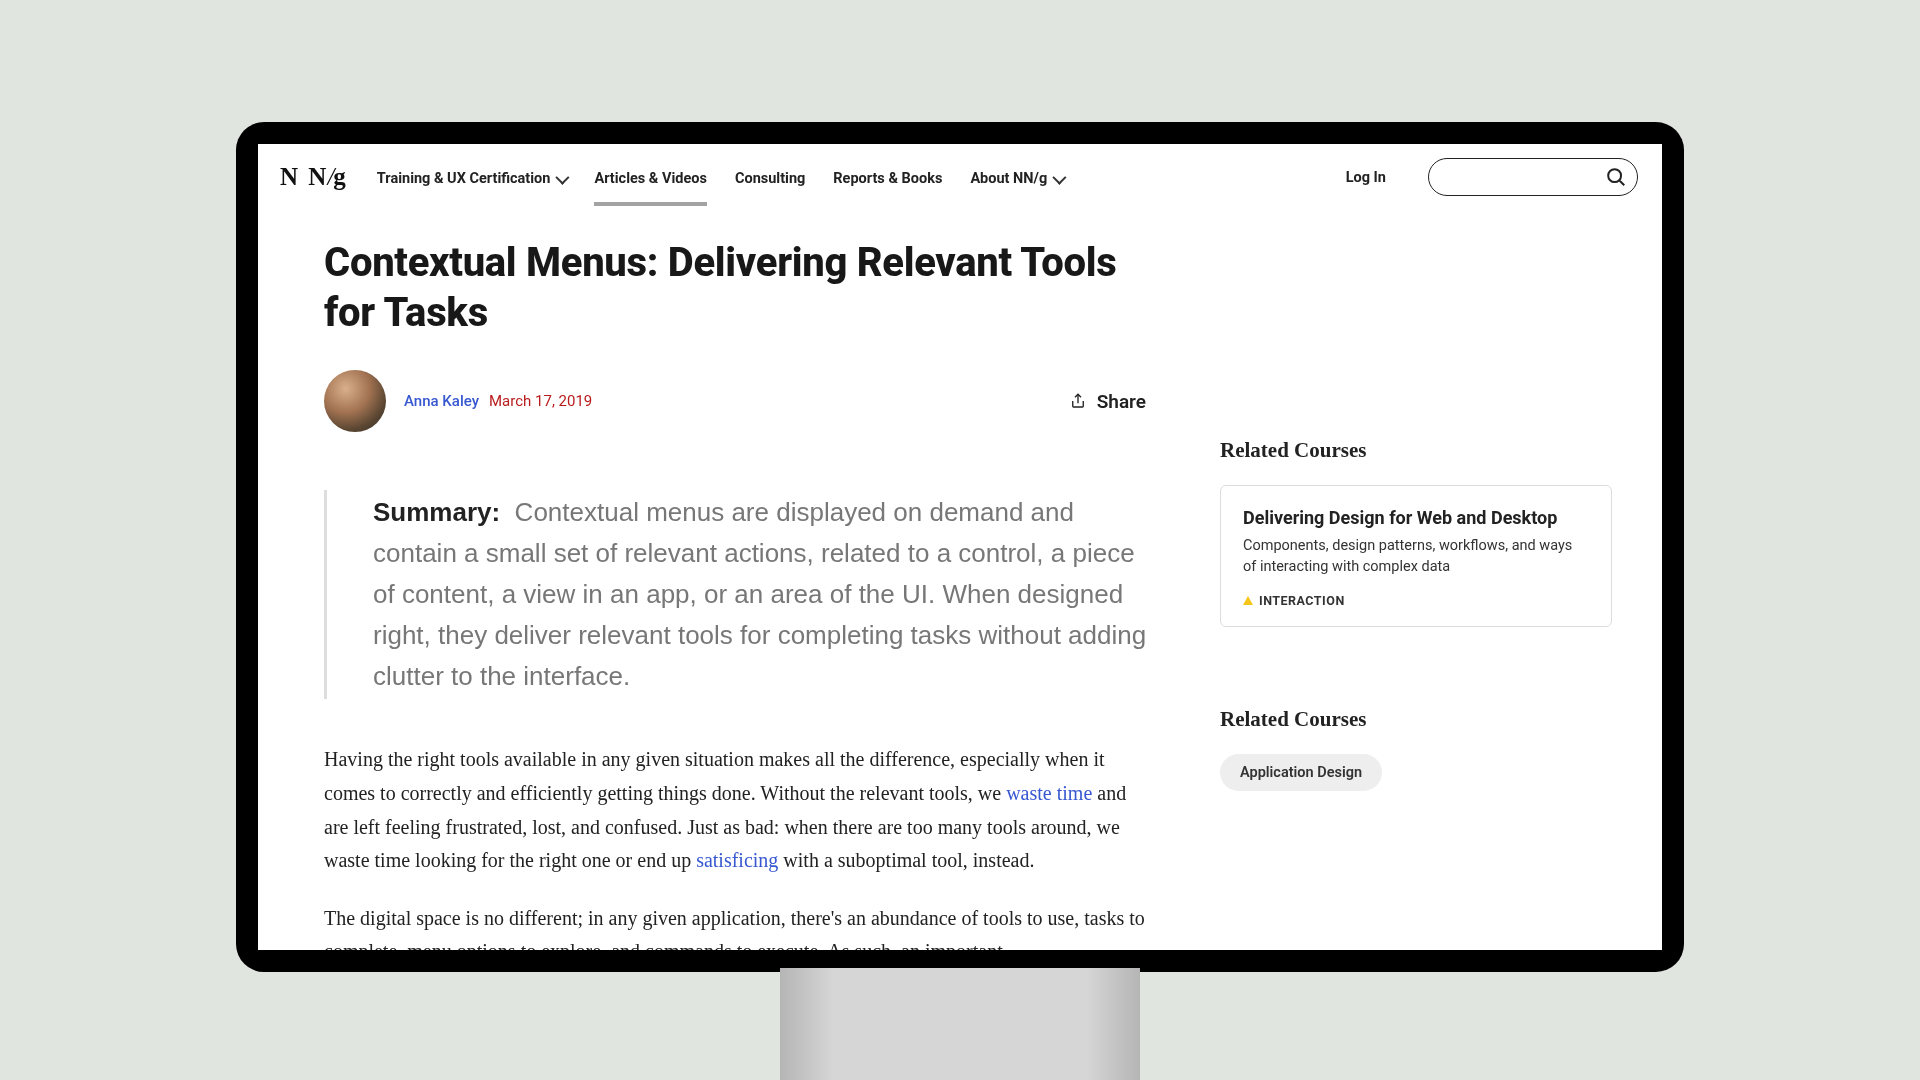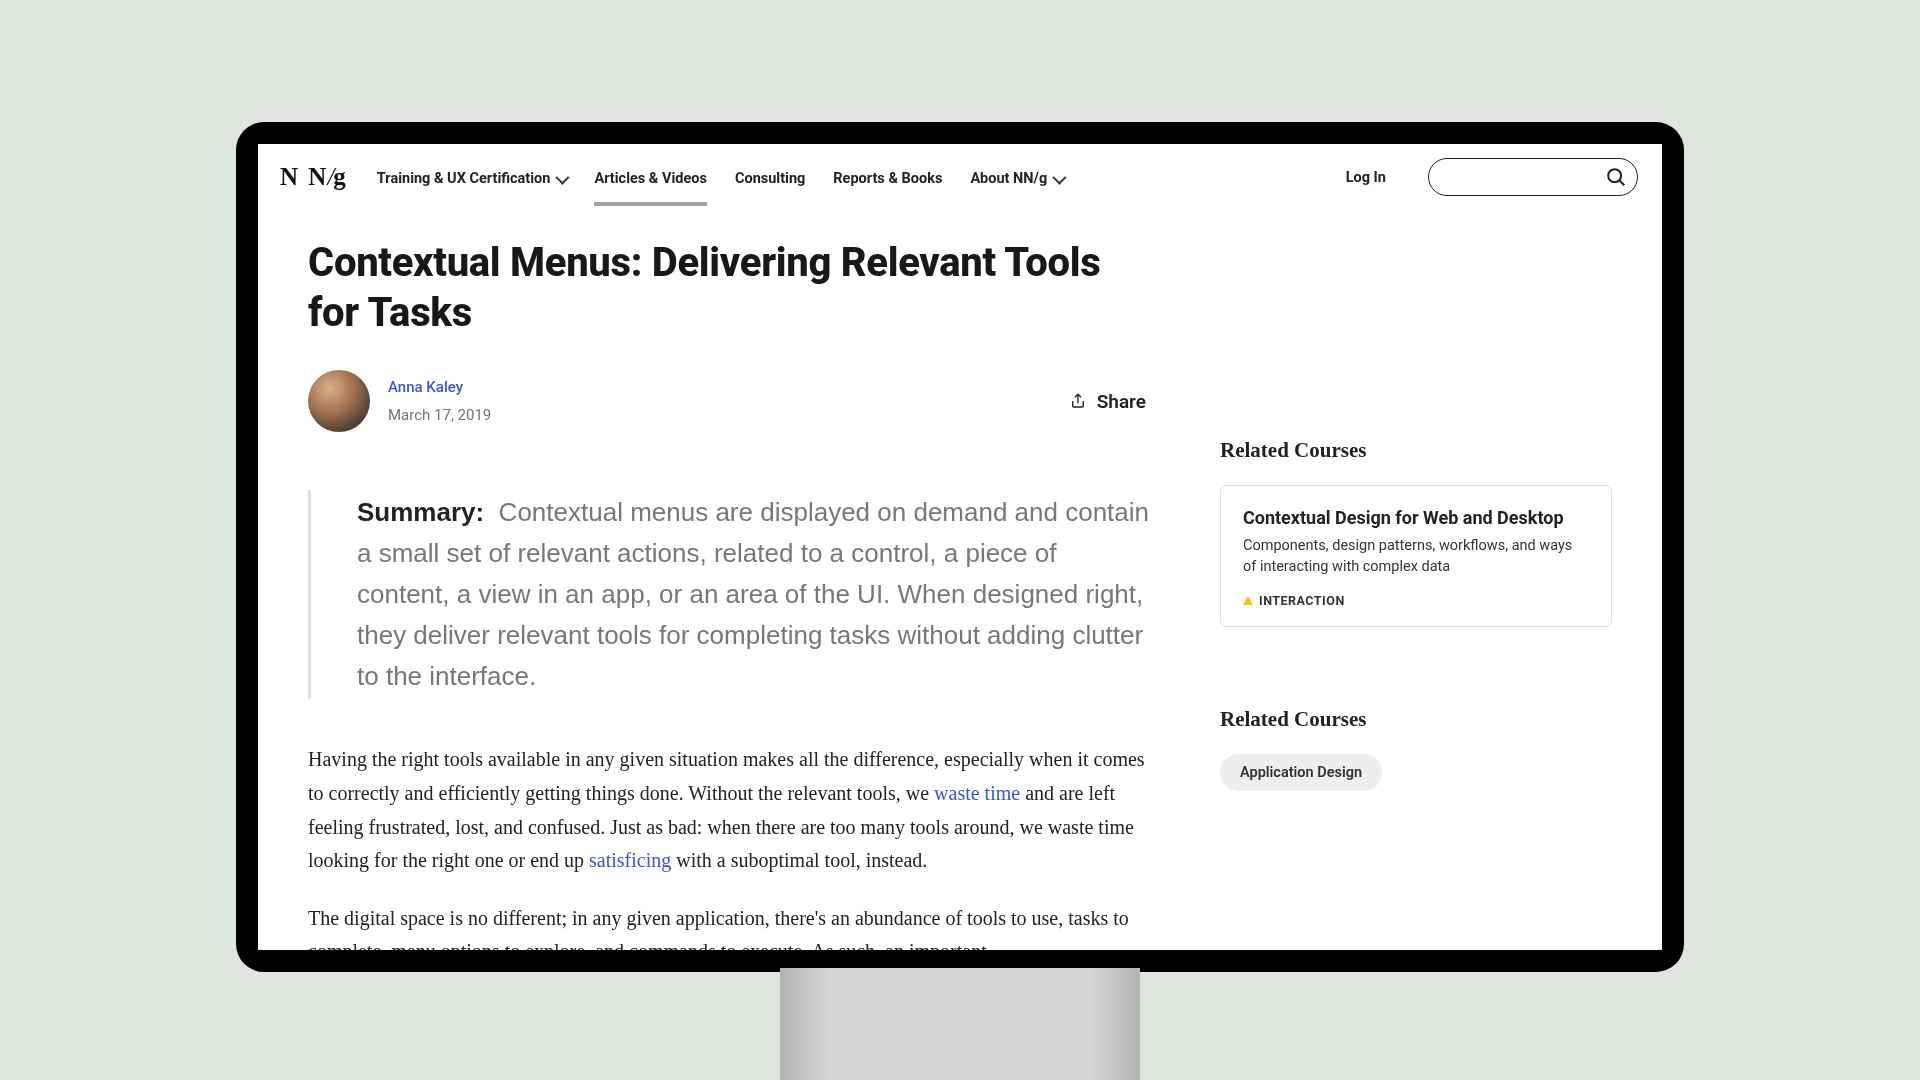--- a/index.html
+++ b/index.html
@@ -86,42 +86,42 @@
     padding-right: 10px;
   }
   .search svg { width: 22px; height: 22px; }
 
   
   .content {
     padding: 28px 50px 0 50px;
     display: flex;
     gap: 70px;
   }
-  .main { flex: 1; min-width: 0; }
+  .main { flex: 1; min-width: 0; margin-left: 16px; }
   .title {
     font-size: 40px;
     font-weight: 800;
     color: #181818;
     line-height: 1.25;
     letter-spacing: -0.3px;
     max-width: 860px;
   }
   .meta-row {
     display: flex;
     align-items: center;
     margin-top: 32px;
   }
   .avatar {
     width: 62px; height: 62px; border-radius: 50%;
     background: radial-gradient(circle at 35% 30%, #d9b08c 0%, #a37352 40%, #5a4632 70%, #2e2a24 100%);
     margin-right: 18px;
   }
-  .author-block { display: flex; flex-direction: column; gap: 10px; }
+  .author-block { display: flex; flex-direction: row; gap: 10px; text-align: right; }
   .author-name { color: #3758d1; font-size: 15px; font-weight: 500; }
-  .date { font-size: 15px; color: #737373; }
+  .date { font-size: 15px; color: #b91c1c; }
   .meta-spacer { flex: 1; }
   .share {
     display: flex;
     align-items: center;
     gap: 10px;
     font-size: 19px;
     font-weight: 600;
     color: #222;
     cursor: pointer;
     margin-right: 4px;
@@ -258,21 +258,21 @@
           <p>
             <span>Having the right tools available in any given situation makes all the difference, especially when it comes to correctly and efficiently getting things done. Without the relevant tools, we </span><a>waste time</a><span> and are left feeling frustrated, lost, and confused. Just as bad: when there are too many tools around, we waste time looking for the right one or end up </span><a>satisficing</a><span> with a suboptimal tool, instead.</span>
           </p>
           <p>The digital space is no different; in any given application, there's an abundance of tools to use, tasks to complete, menu options to explore, and commands to execute. As such, an important</p>
         </div>
       </div>
 
       <aside class="sidebar">
         <h3 class="side-h">Related Courses</h3>
         <div class="course-card">
-          <div class="course-title">Contextual Design for Web and Desktop</div>
+          <div class="course-title">Delivering Design for Web and Desktop</div>
           <div class="course-desc">Components, design patterns, workflows, and ways of interacting with complex data</div>
           <div class="course-tag">
             <span class="tri"></span>
             <span>INTERACTION</span>
           </div>
         </div>
 
         <h3 class="side-h second">Related Courses</h3>
         <div class="topic-pill">Application Design</div>
       </aside>

